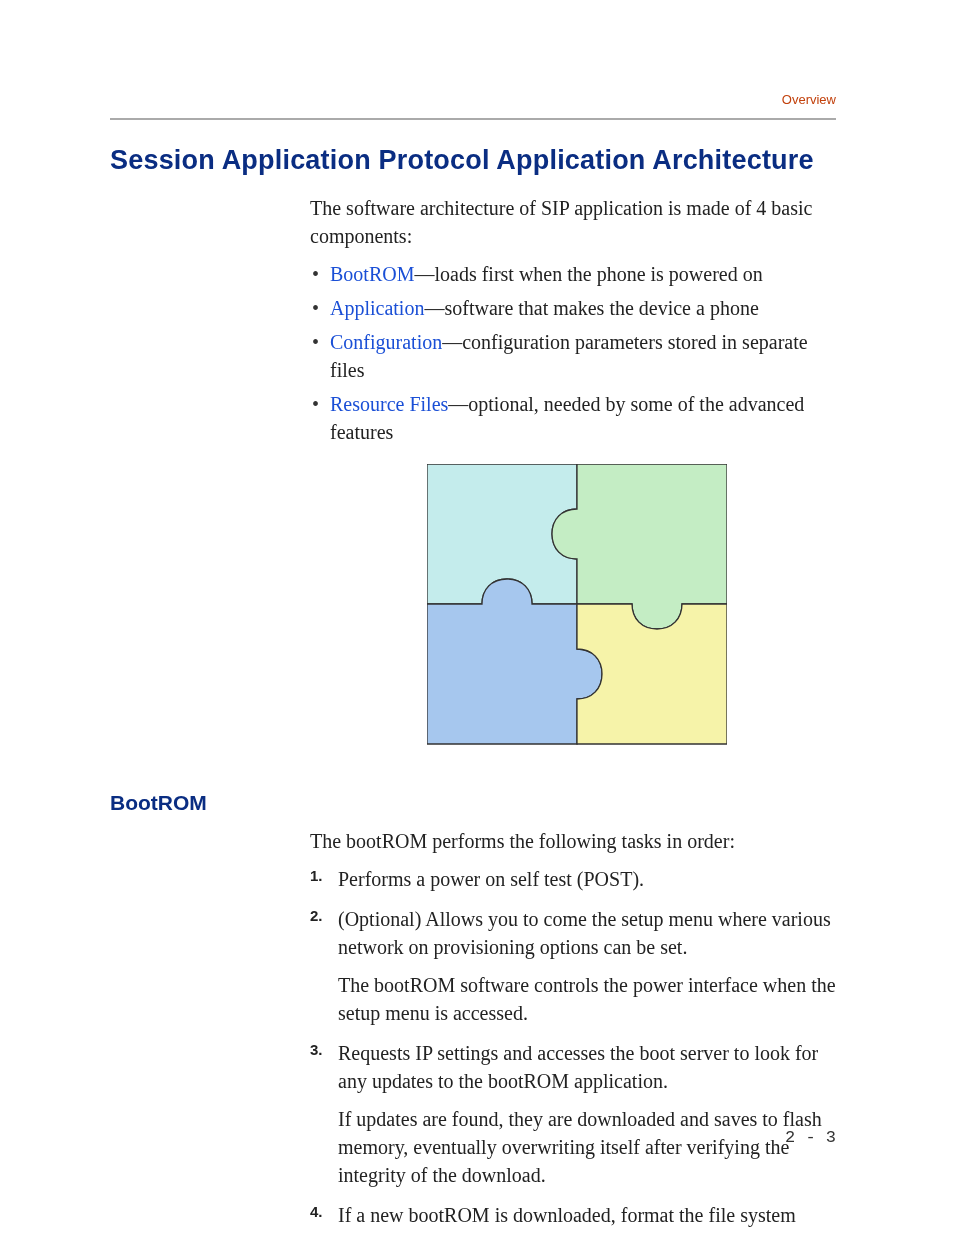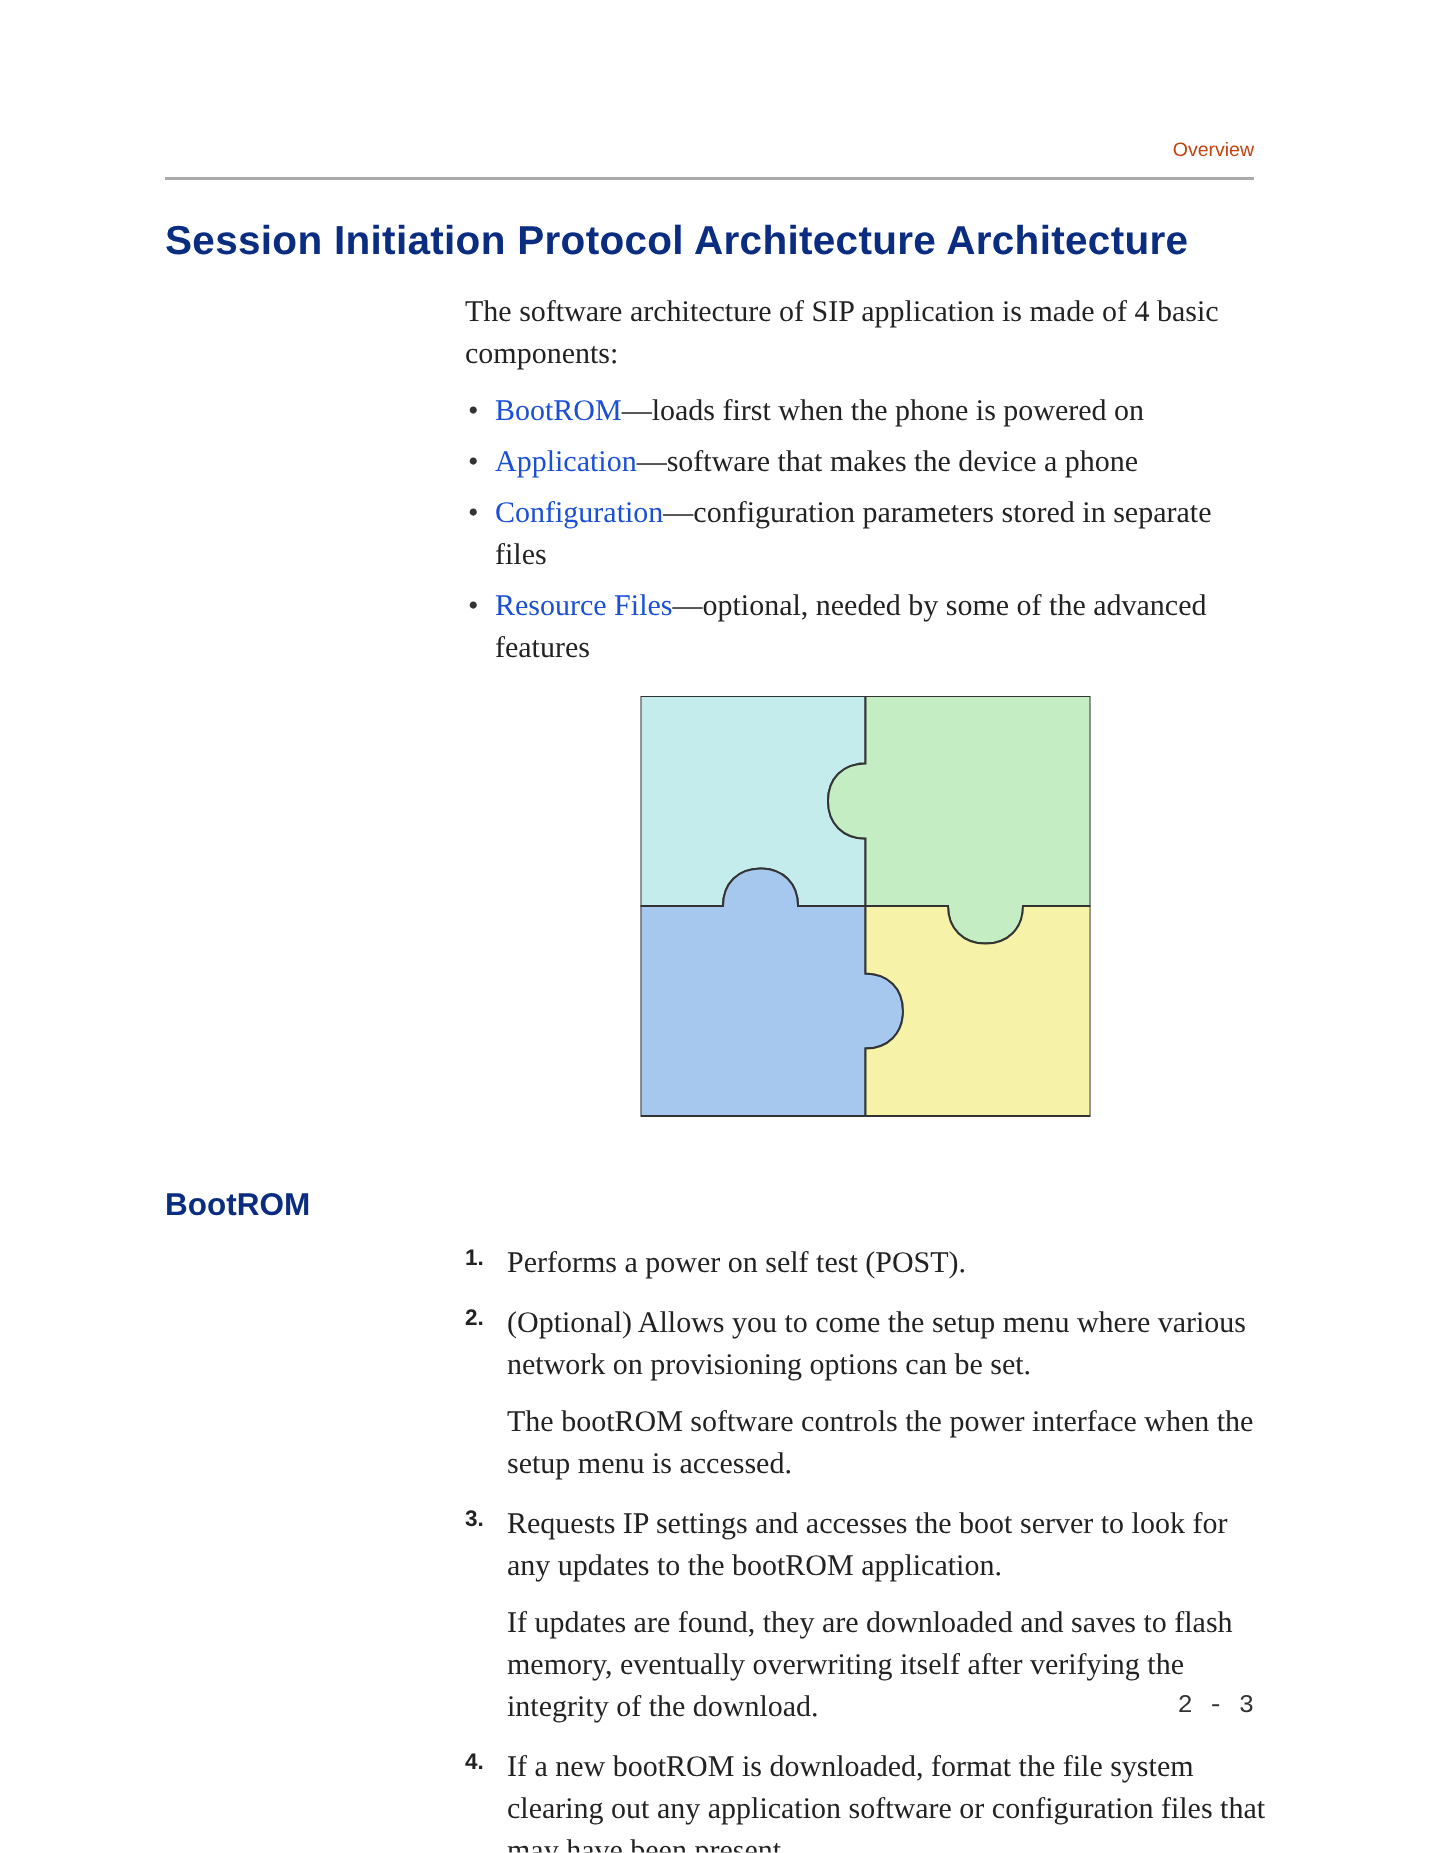--- a/index.html
+++ b/index.html
@@ -116,21 +116,21 @@
   }
 </style>
 </head>
 <body>
 
 <div class="page">
 
   <div class="header-label">Overview</div>
   <div class="header-rule"></div>
 
-  <h1 class="main-title">Session Initiation Protocol Architecture Architecture</h1>
+  <h1 class="main-title">Session Application Protocol Application Architecture</h1>
 
   <div class="body-col">
 
     <p>The software architecture of SIP application is made of 4 basic components:</p>
 
     <ul class="bullets">
       <li>
         <a href="#" class="doc-link">BootROM</a><span>—loads first when the phone is powered on</span>
       </li>
       <li>
@@ -170,20 +170,21 @@
                  H300 V280 H150 V235
                  C165 235 175 225 175 210 C175 195 165 185 150 185
                  Z" fill="#f6f3a9"></path>
       </svg>
     </div>
   </div>
 
   <h2 class="subhead">BootROM</h2>
 
   <div class="body-col">
+    <p>The bootROM performs the following tasks in order:</p>
 
     <ol class="steps">
       <li>
         <span>Performs a power on self test (POST).</span>
       </li>
       <li>
         <span>(Optional) Allows you to come the setup menu where various network on provisioning options can be set.</span>
         <p class="sub">The bootROM software controls the power interface when the setup menu is accessed.</p>
       </li>
       <li>

